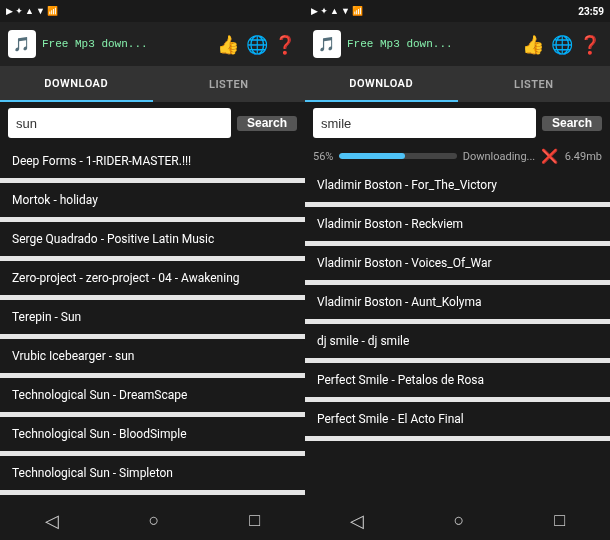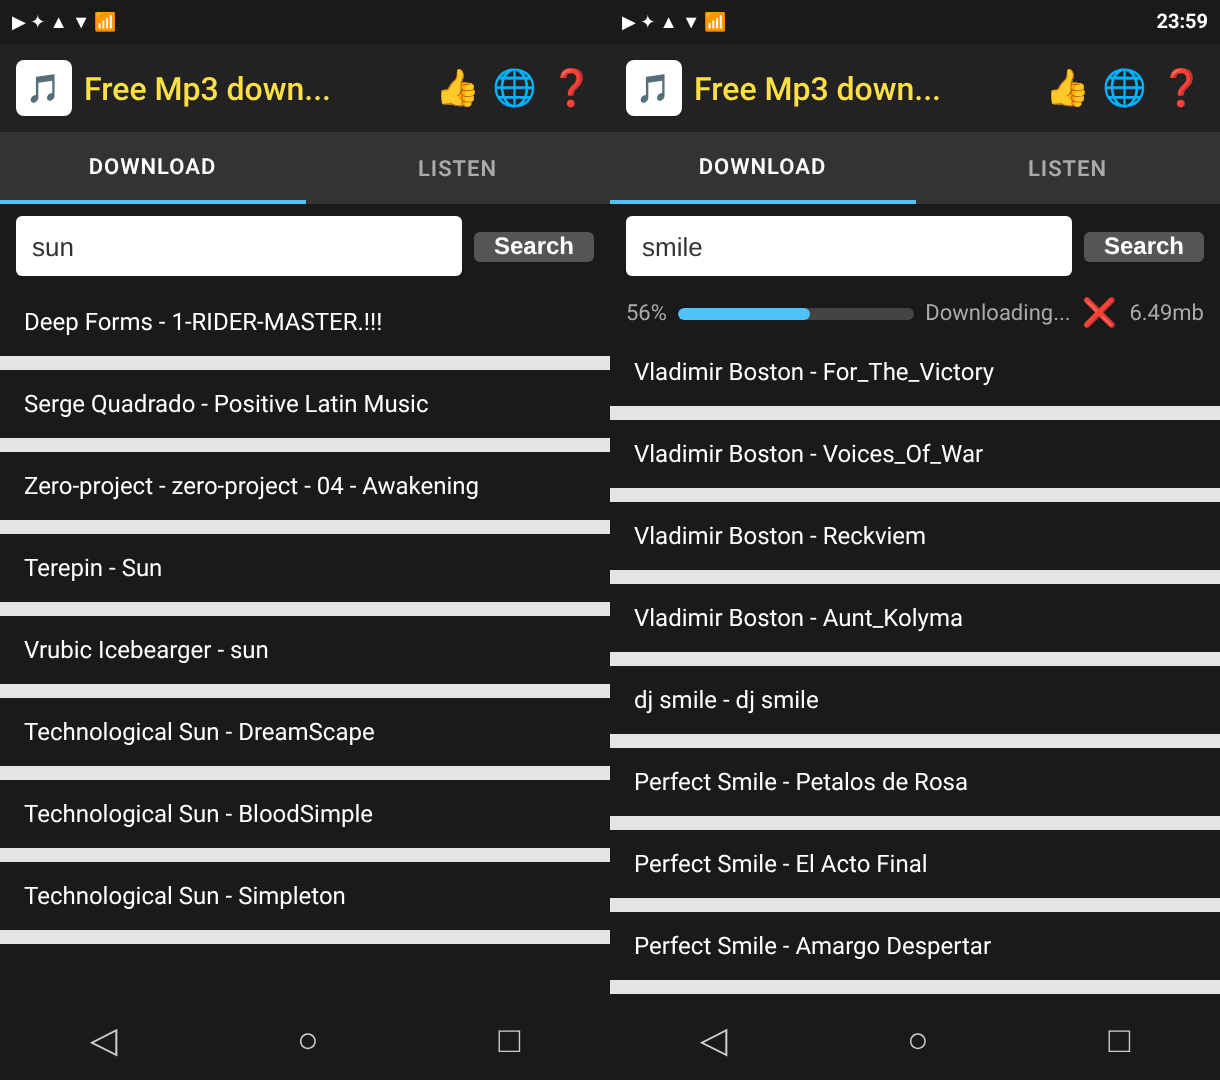--- a/index.html
+++ b/index.html
@@ -49,27 +49,28 @@
       height: 28px;
       background: #fff;
       border-radius: 4px;
       display: flex;
       align-items: center;
       justify-content: center;
       font-size: 14px;
       flex-shrink: 0;
     }
     .app-title {
-      color: #fde047;
-      font-size: 16px;
+      color: #86efac;
+      font-size: 11px;
       font-weight: 500;
       flex: 1;
       overflow: hidden;
       text-overflow: ellipsis;
       white-space: nowrap;
+      font-family: Liberation Mono, monospace;
     }
     .header-icons {
       display: flex;
       gap: 6px;
       align-items: center;
     }
     .header-icon {
       font-size: 18px;
     }
 
@@ -187,21 +188,21 @@
       overflow-y: auto;
       overflow-x: hidden;
     }
     .song-list::-webkit-scrollbar { width: 3px; }
     .song-list::-webkit-scrollbar-thumb { background: #555; }
 
     .song-item {
       padding: 10px 12px;
       color: #fff;
       font-size: 12px;
-      border-bottom: 7px solid #e5e5e5;
+      border-bottom: 5px solid #e5e5e5;
       cursor: pointer;
       white-space: nowrap;
       overflow: hidden;
       text-overflow: ellipsis;
     }
 
     
     .nav-bars {
       display: flex;
       width: 100%;
@@ -276,20 +277,21 @@
 
   <div class="panels" style="flex:1; overflow:hidden;">
 
     <div class="panel">
       <div class="search-bar">
         <input class="search-input" type="text" value="sun" style="">
         <button class="search-btn">Search</button>
       </div>
       <div class="song-list">
         <div class="song-item">Deep Forms - 1-RIDER-MASTER.!!!</div>
+        <div class="song-item">Mortok - holiday</div>
         <div class="song-item">Serge Quadrado - Positive Latin Music</div>
         <div class="song-item">Zero-project - zero-project - 04 - Awakening</div>
         <div class="song-item">Terepin - Sun</div>
         <div class="song-item">Vrubic Icebearger - sun</div>
         <div class="song-item">Technological Sun - DreamScape</div>
         <div class="song-item">Technological Sun - BloodSimple</div>
         <div class="song-item">Technological Sun - Simpleton</div>
       </div>
     </div>
 
@@ -303,27 +305,26 @@
         <span class="progress-text">56%</span>
         <div class="progress-bar-container">
           <div class="progress-bar-fill" style="width:56%;"></div>
         </div>
         <span class="progress-text">Downloading...</span>
         <span class="cancel-icon">❌</span>
         <span class="file-size">6.49mb</span>
       </div>
       <div class="song-list">
         <div class="song-item">Vladimir Boston - For_The_Victory</div>
+        <div class="song-item">Vladimir Boston - Reckviem</div>
         <div class="song-item">Vladimir Boston - Voices_Of_War</div>
-        <div class="song-item">Vladimir Boston - Reckviem</div>
         <div class="song-item">Vladimir Boston - Aunt_Kolyma</div>
         <div class="song-item">dj smile - dj smile</div>
         <div class="song-item">Perfect Smile - Petalos de Rosa</div>
         <div class="song-item">Perfect Smile - El Acto Final</div>
-        <div class="song-item">Perfect Smile - Amargo Despertar</div>
       </div>
     </div>
   </div>
 
   <div class="nav-bars">
     <div class="nav-bar">
       <span class="nav-icon">◁</span>
       <span class="nav-icon">○</span>
       <span class="nav-icon">□</span>
     </div>

